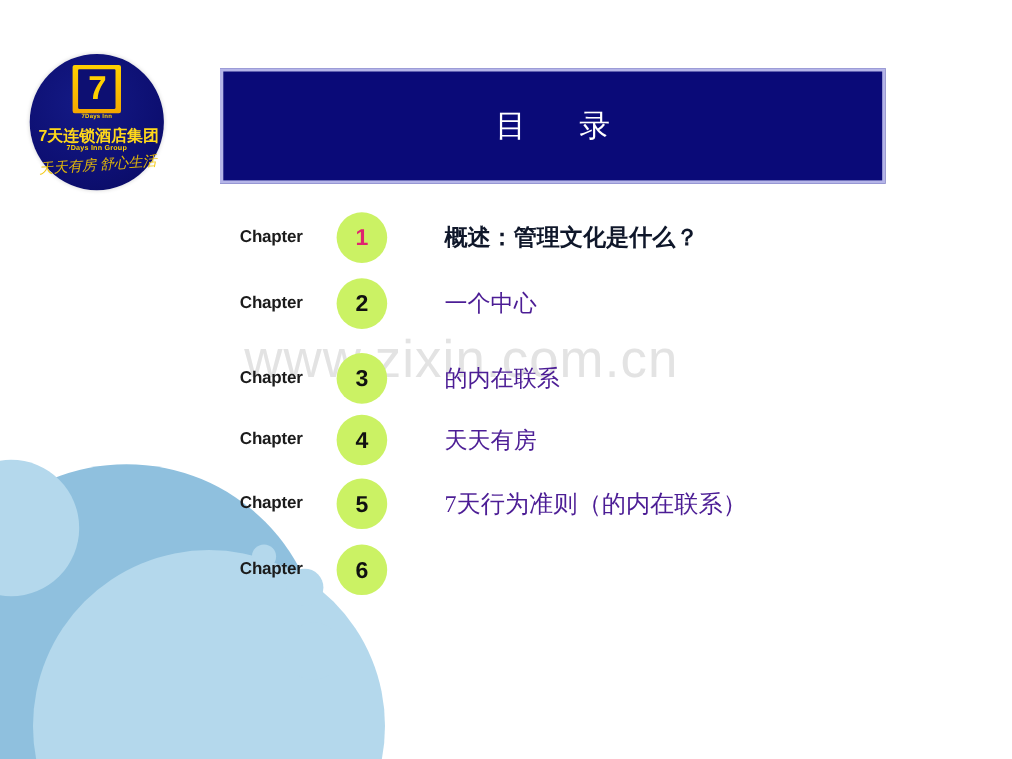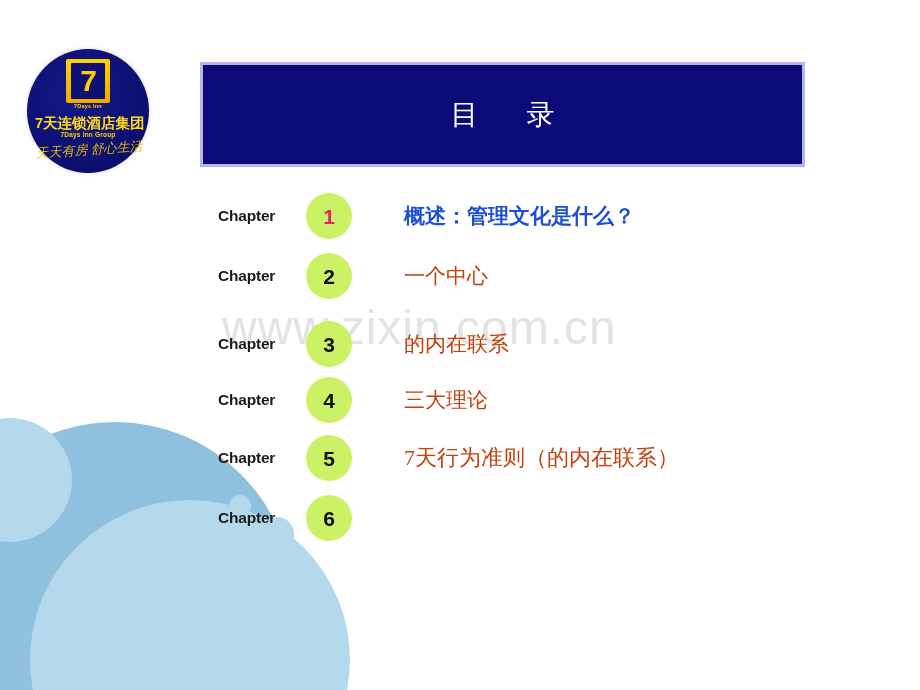--- a/index.html
+++ b/index.html
@@ -205,25 +205,25 @@
     color: #111111;
     line-height: 1;
   }
   .chapter-num.accent {
     color: #e0256f;
   }
   .chapter-title {
     margin-left: 52px;
     font-family: "Liberation Sans", sans-serif;
     font-size: 21px;
-    color: #c2410c;
+    color: #4c1d95;
     white-space: nowrap;
   }
   .chapter-title.accent {
-    color: #1d4ed8;
+    color: #0f172a;
     font-weight: bold;
     text-align: center;
   }
   .chapter-title.serif {
     font-family: "Liberation Serif", serif;
     font-size: 22px;
   }
   .chapter-title .strong {
     font-weight: bold;
   }
@@ -285,21 +285,21 @@
         <span class="chapter-num">3</span>
       </span>
       <span class="chapter-title">的内在联系</span>
     </div>
 
     <div class="toc-row" style="top:372px">
       <span class="chapter-label">Chapter</span>
       <span class="chapter-bullet">
         <span class="chapter-num">4</span>
       </span>
-      <span class="chapter-title">三大理论</span>
+      <span class="chapter-title">天天有房</span>
     </div>
 
     <div class="toc-row" style="top:430px">
       <span class="chapter-label">Chapter</span>
       <span class="chapter-bullet">
         <span class="chapter-num">5</span>
       </span>
       <span class="chapter-title serif">7天行为准则（的内在联系）</span>
     </div>
 

